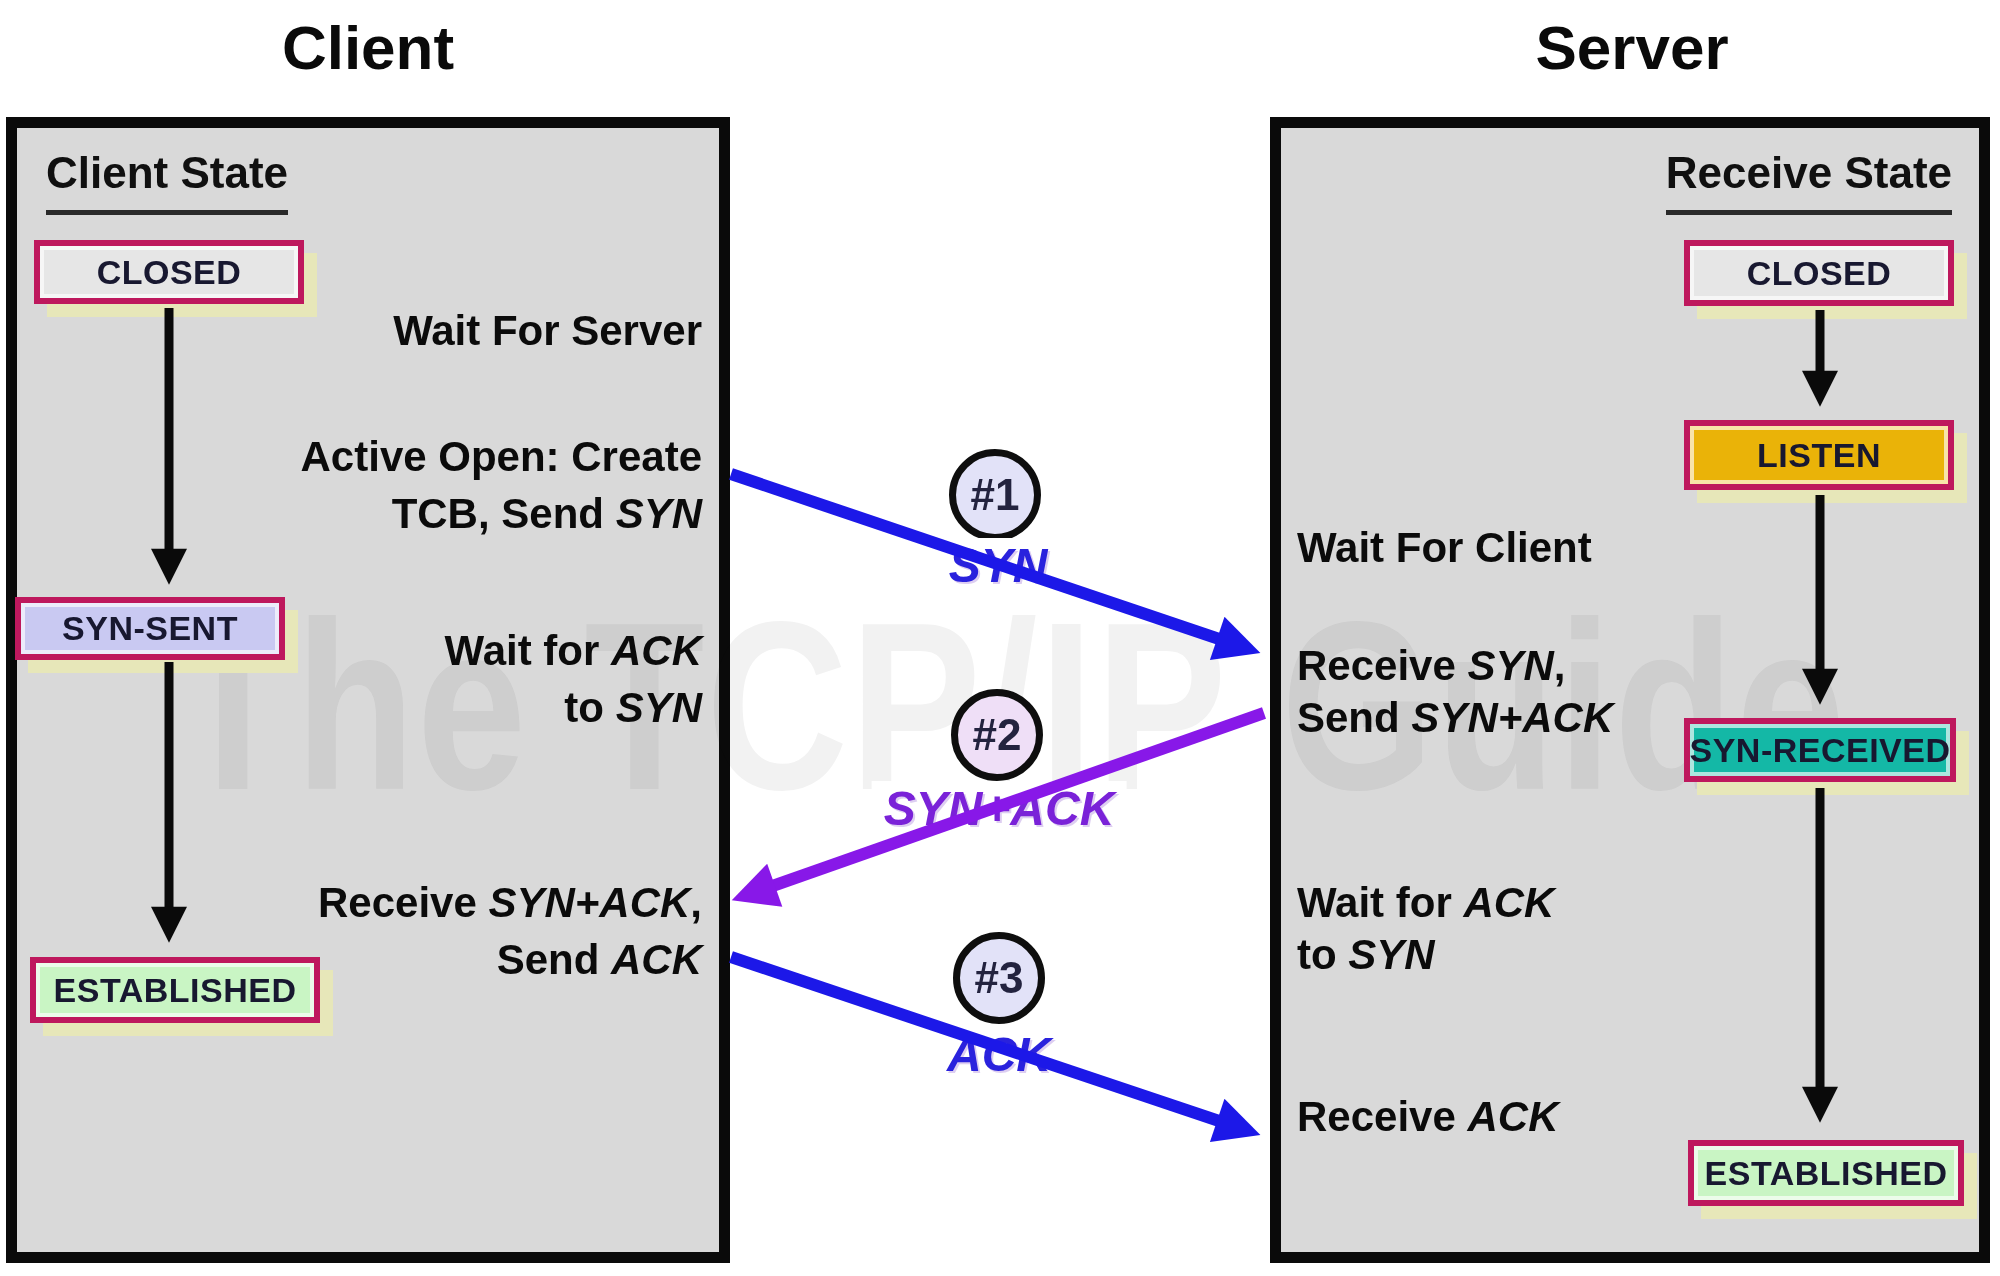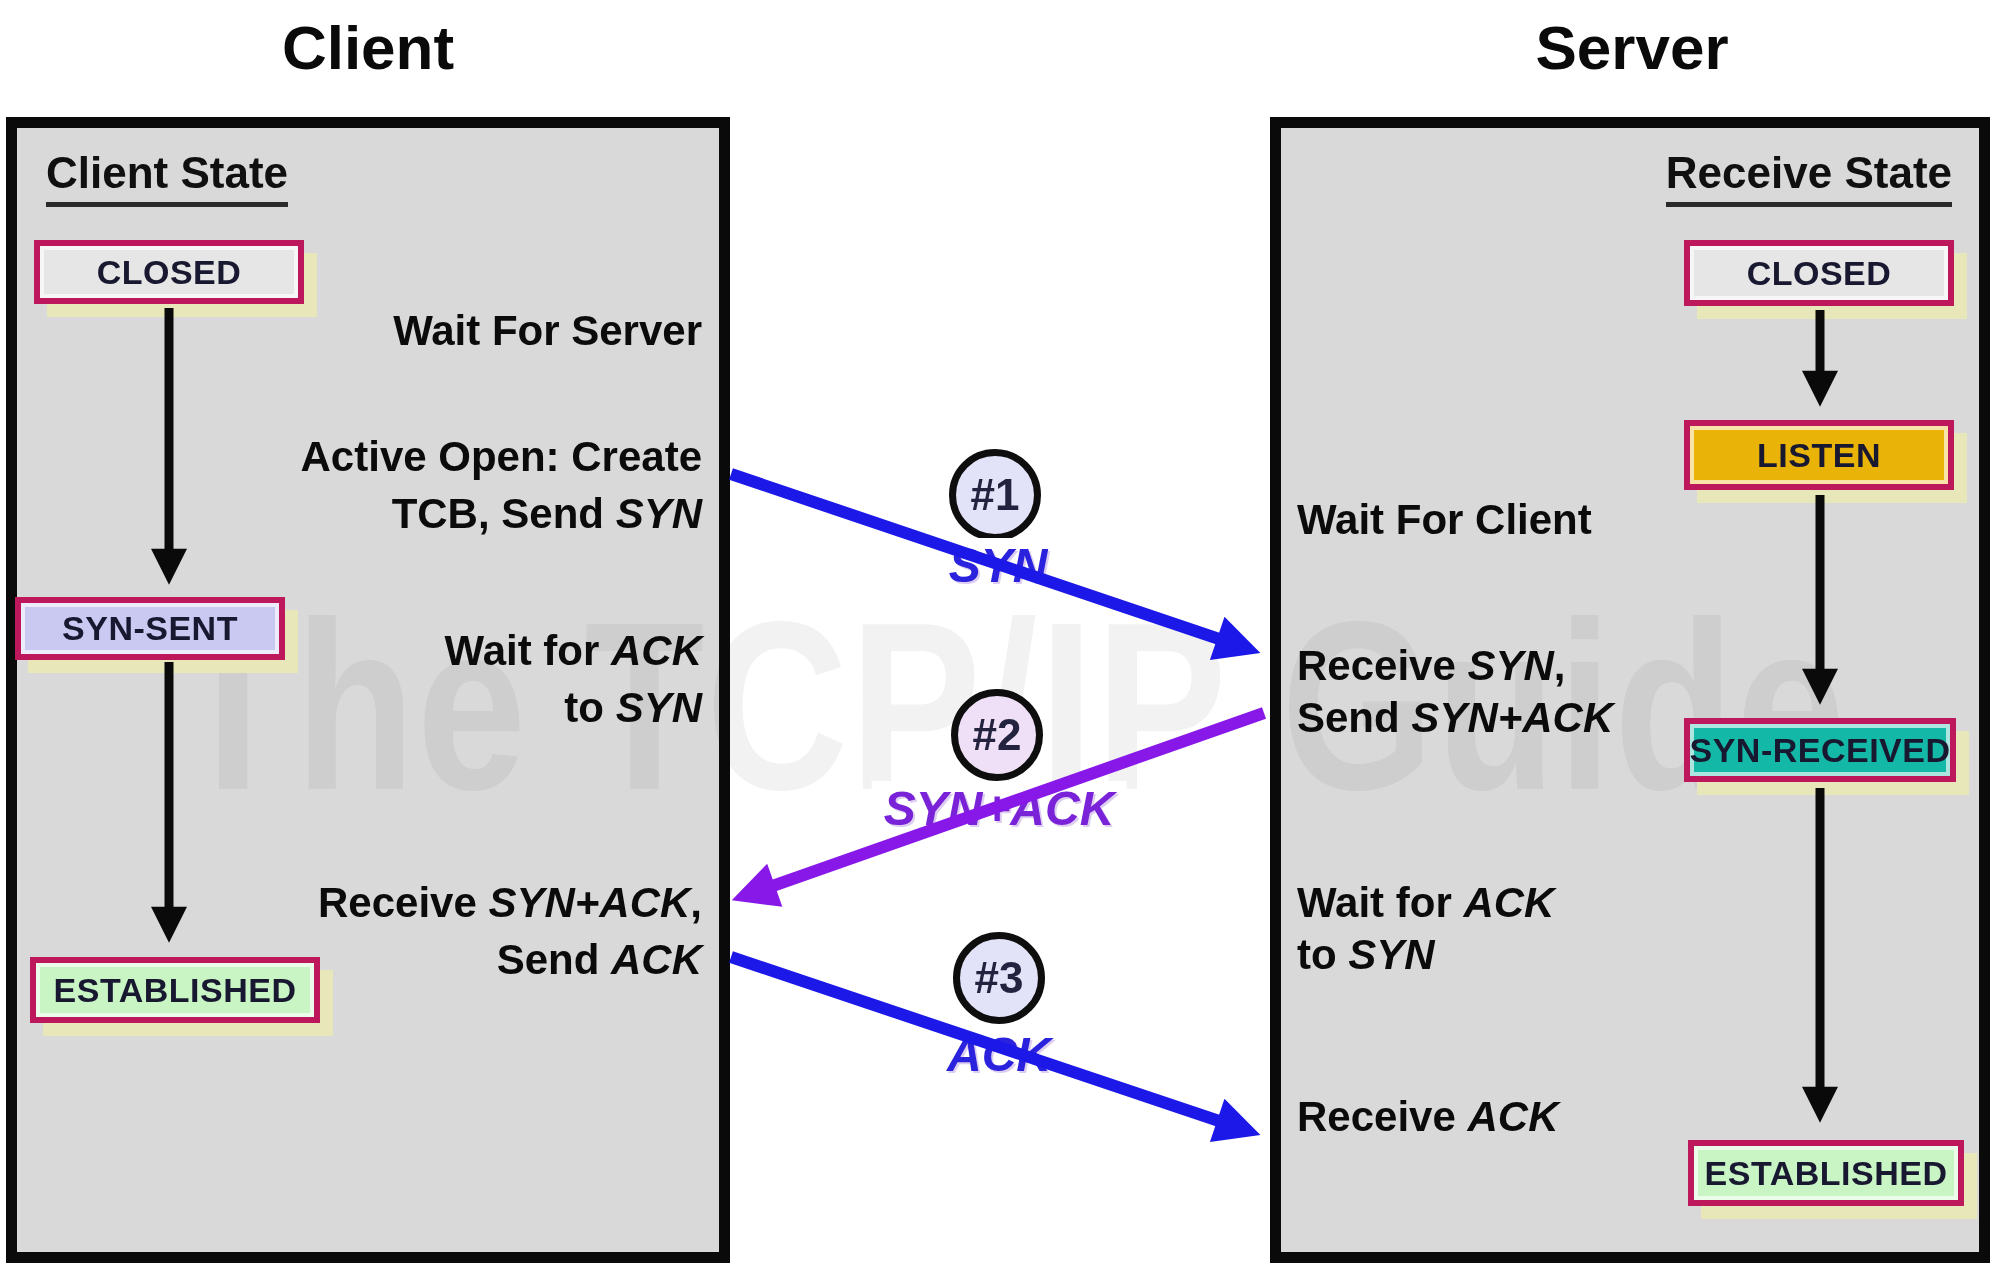--- a/index.html
+++ b/index.html
@@ -52,21 +52,21 @@
     top: 12px;
   }
   .diagram-title.client { left: 368px; }
   .diagram-title.server { left: 1632px; }
 
   .state-header {
     font-size: 44px;
     font-weight: bold;
     color: #101010;
     border-bottom: 5px solid #2a2a2a;
-    padding-bottom: 4px;
+    padding-bottom: 12px;
     white-space: nowrap;
     top: 148px;
   }
   .state-header.client { left: 46px; }
   .state-header.server { right: 48px; }
 
   
   .state-box {
     position: absolute;
     border: 6px solid #be185d;
@@ -97,21 +97,21 @@
     white-space: nowrap;
   }
   .annot em { font-style: italic; font-weight: bold; }
   .annot.right { text-align: right; right: 1298px; }
   .annot.left  { text-align: left;  left: 1297px; }
   .an-c1 { top: 302px; }
   .an-c2 { top: 428px; }
   .an-c3 { top: 622px; }
   .an-c4 { top: 874px; }
   .an-s1 { top: 344px; }
-  .an-s2 { top: 491px; }
+  .an-s2 { top: 519px; }
   .an-s3 { top: 640px; line-height: 52px; }
   .an-s4 { top: 877px; line-height: 52px; }
   .an-s5 { top: 1088px; }
 
   
   .msg-circle {
     position: absolute;
     width: 92px;
     height: 92px;
     border: 7px solid #0e0e0e;

